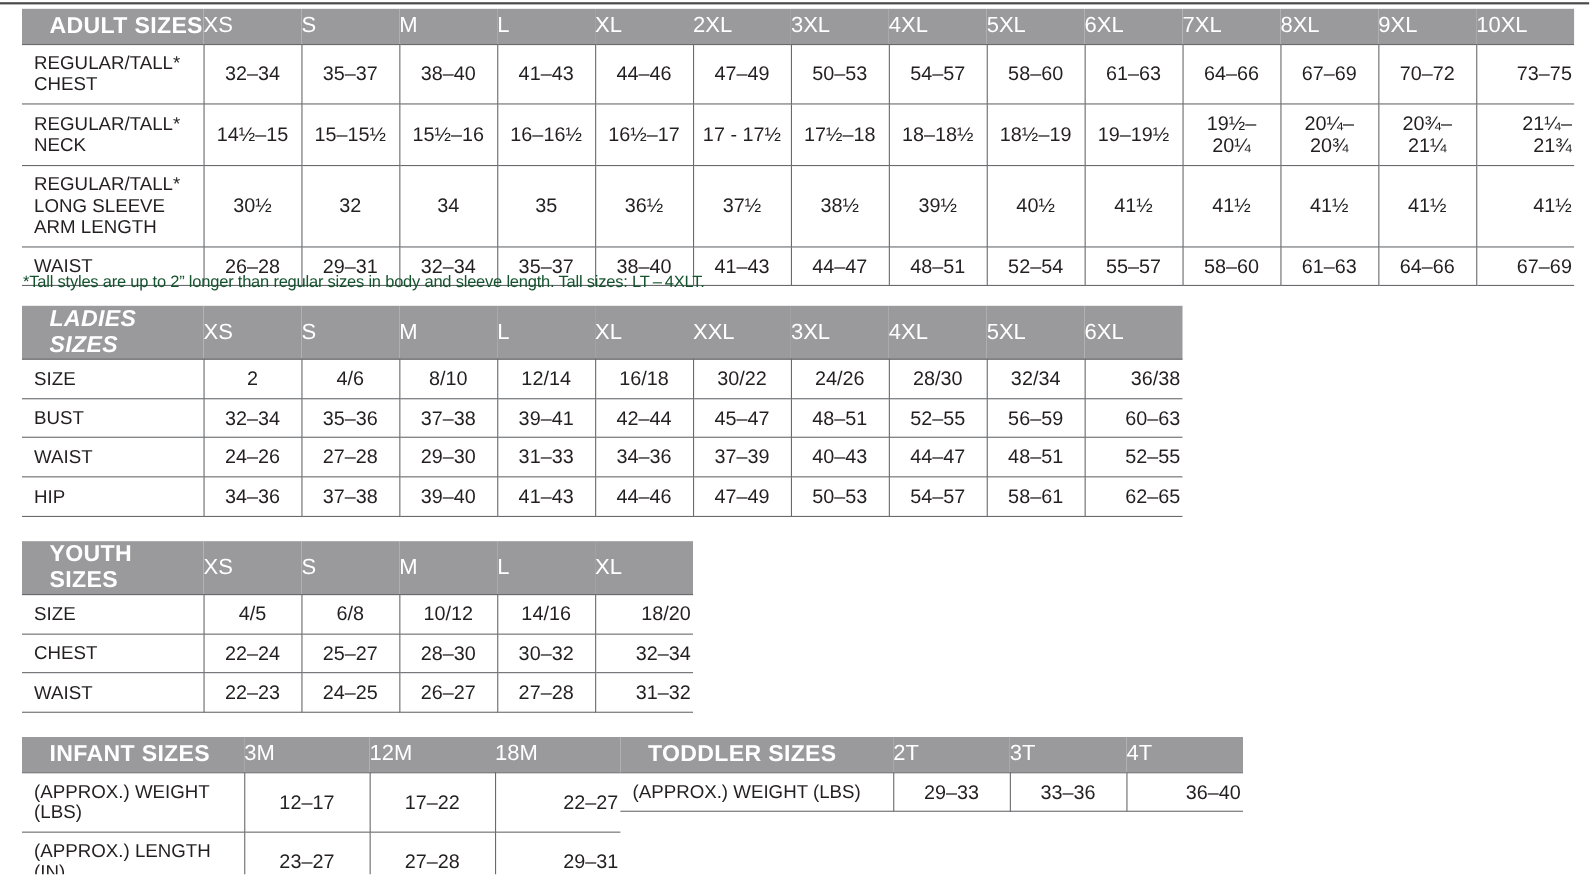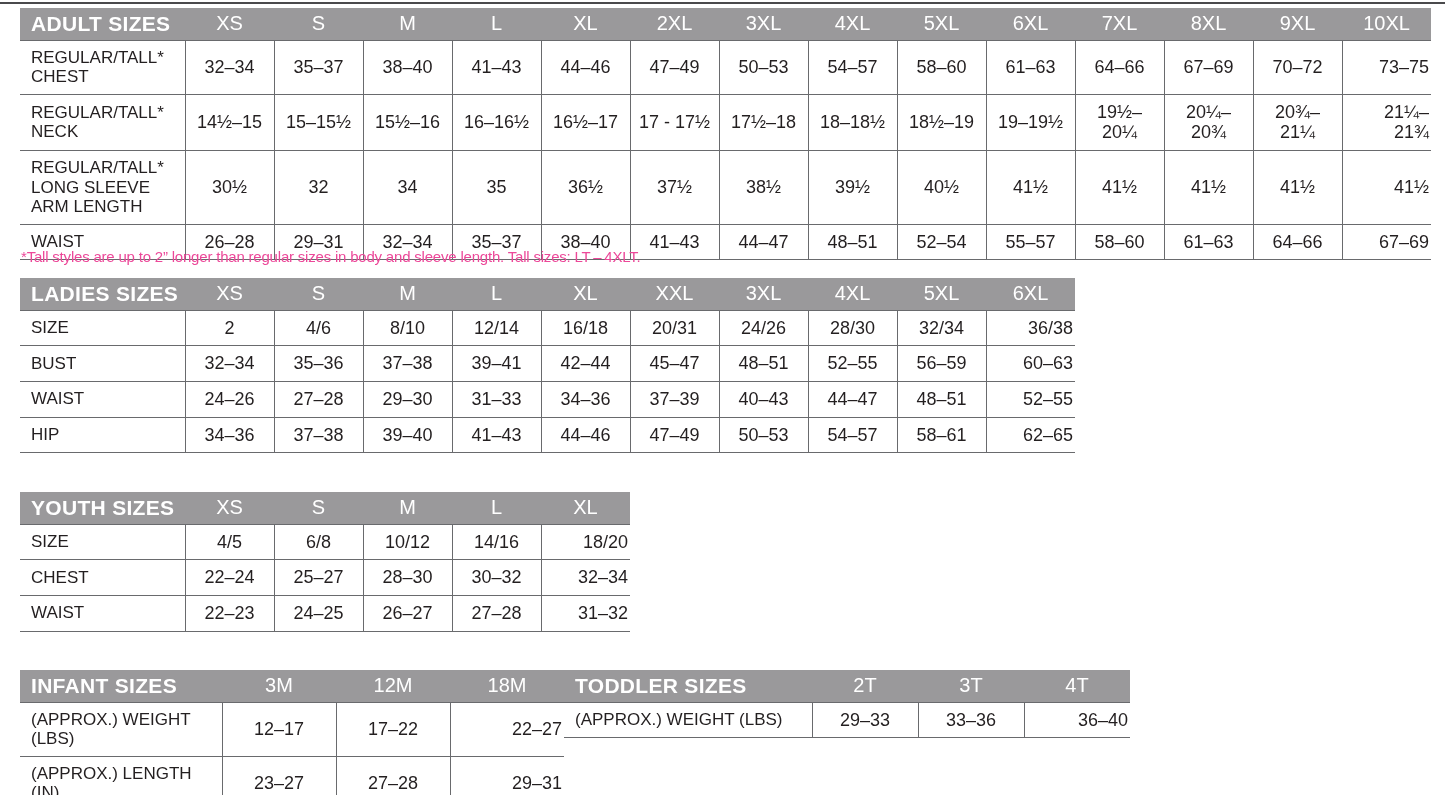--- a/index.html
+++ b/index.html
@@ -25,27 +25,27 @@
     border-collapse: collapse;
     table-layout: fixed;
     position: absolute;
   }
   table.size-table thead th {
     background: #9a999b;
     color: #ffffff;
     font-weight: normal;
     font-size: 20px;
     height: 32px;
-    text-align: center;
+    text-align: left;
     padding: 0;
     border: none;
   }
   table.size-table thead th.title-cell {
     text-align: left;
-    padding-left: 11px;
+    padding-left: 25px;
     font-weight: bold;
     font-size: 21px;
     letter-spacing: 0.3px;
   }
   table.size-table tbody th.row-label {
     font-weight: normal;
     font-size: 17px;
     text-align: left;
     padding: 7px 4px 7px 11px;
     line-height: 1.15;
@@ -62,21 +62,21 @@
     line-height: 1.15;
     white-space: pre-line;
     border: 1px solid #696a6d;
   }
   table.size-table tbody td:last-child { border-right: none; text-align: right; }
 
   
   .t-adult   thead th { width: 89px; }
   .t-adult   thead th:first-child { width: 165px; }
   .t-ladies  thead th { width: 89px; }
-  .t-ladies  thead th:first-child { width: 165px; }
+  .t-ladies  thead th:first-child { width: 165px; font-style: italic; }
   .t-youth   thead th { width: 89px; }
   .t-youth   thead th:first-child { width: 165px; }
   .t-infant  thead th { width: 114px; }
   .t-infant  thead th:first-child { width: 202px; }
   .t-toddler thead th { width: 106px; }
   .t-toddler thead th:first-child { width: 248px; }
 
   .t-adult   { top: 8px;   left: 20px; }
   .t-ladies  { top: 278px; left: 20px; }
   .t-youth   { top: 492px; left: 20px; }
@@ -84,21 +84,21 @@
   .t-toddler { top: 670px; left: 564px; }
   .t-infant tbody td, .t-infant tbody th.row-label,
   .t-toddler tbody td, .t-toddler tbody th.row-label { padding-top: 8px; padding-bottom: 8px; }
 
   .footnote {
     position: absolute;
     top: 248px; left: 21px;
     margin: 0;
     font-size: 15px;
     letter-spacing: -0.2px;
-    color: #ec4899;
+    color: #14532d;
   }
 </style>
 </head>
 <body>
 
 <div class="page">
   <div class="top-rule"></div>
 
   <table class="size-table t-adult">
       <thead>
@@ -219,21 +219,21 @@
         </tr>
       </thead>
       <tbody>
         <tr>
           <th class="row-label">SIZE</th>
           <td>2</td>
           <td>4/6</td>
           <td>8/10</td>
           <td>12/14</td>
           <td>16/18</td>
-          <td>20/31</td>
+          <td>30/22</td>
           <td>24/26</td>
           <td>28/30</td>
           <td>32/34</td>
           <td>36/38</td>
         </tr>
         <tr>
           <th class="row-label">BUST</th>
           <td>32–34</td>
           <td>35–36</td>
           <td>37–38</td>

